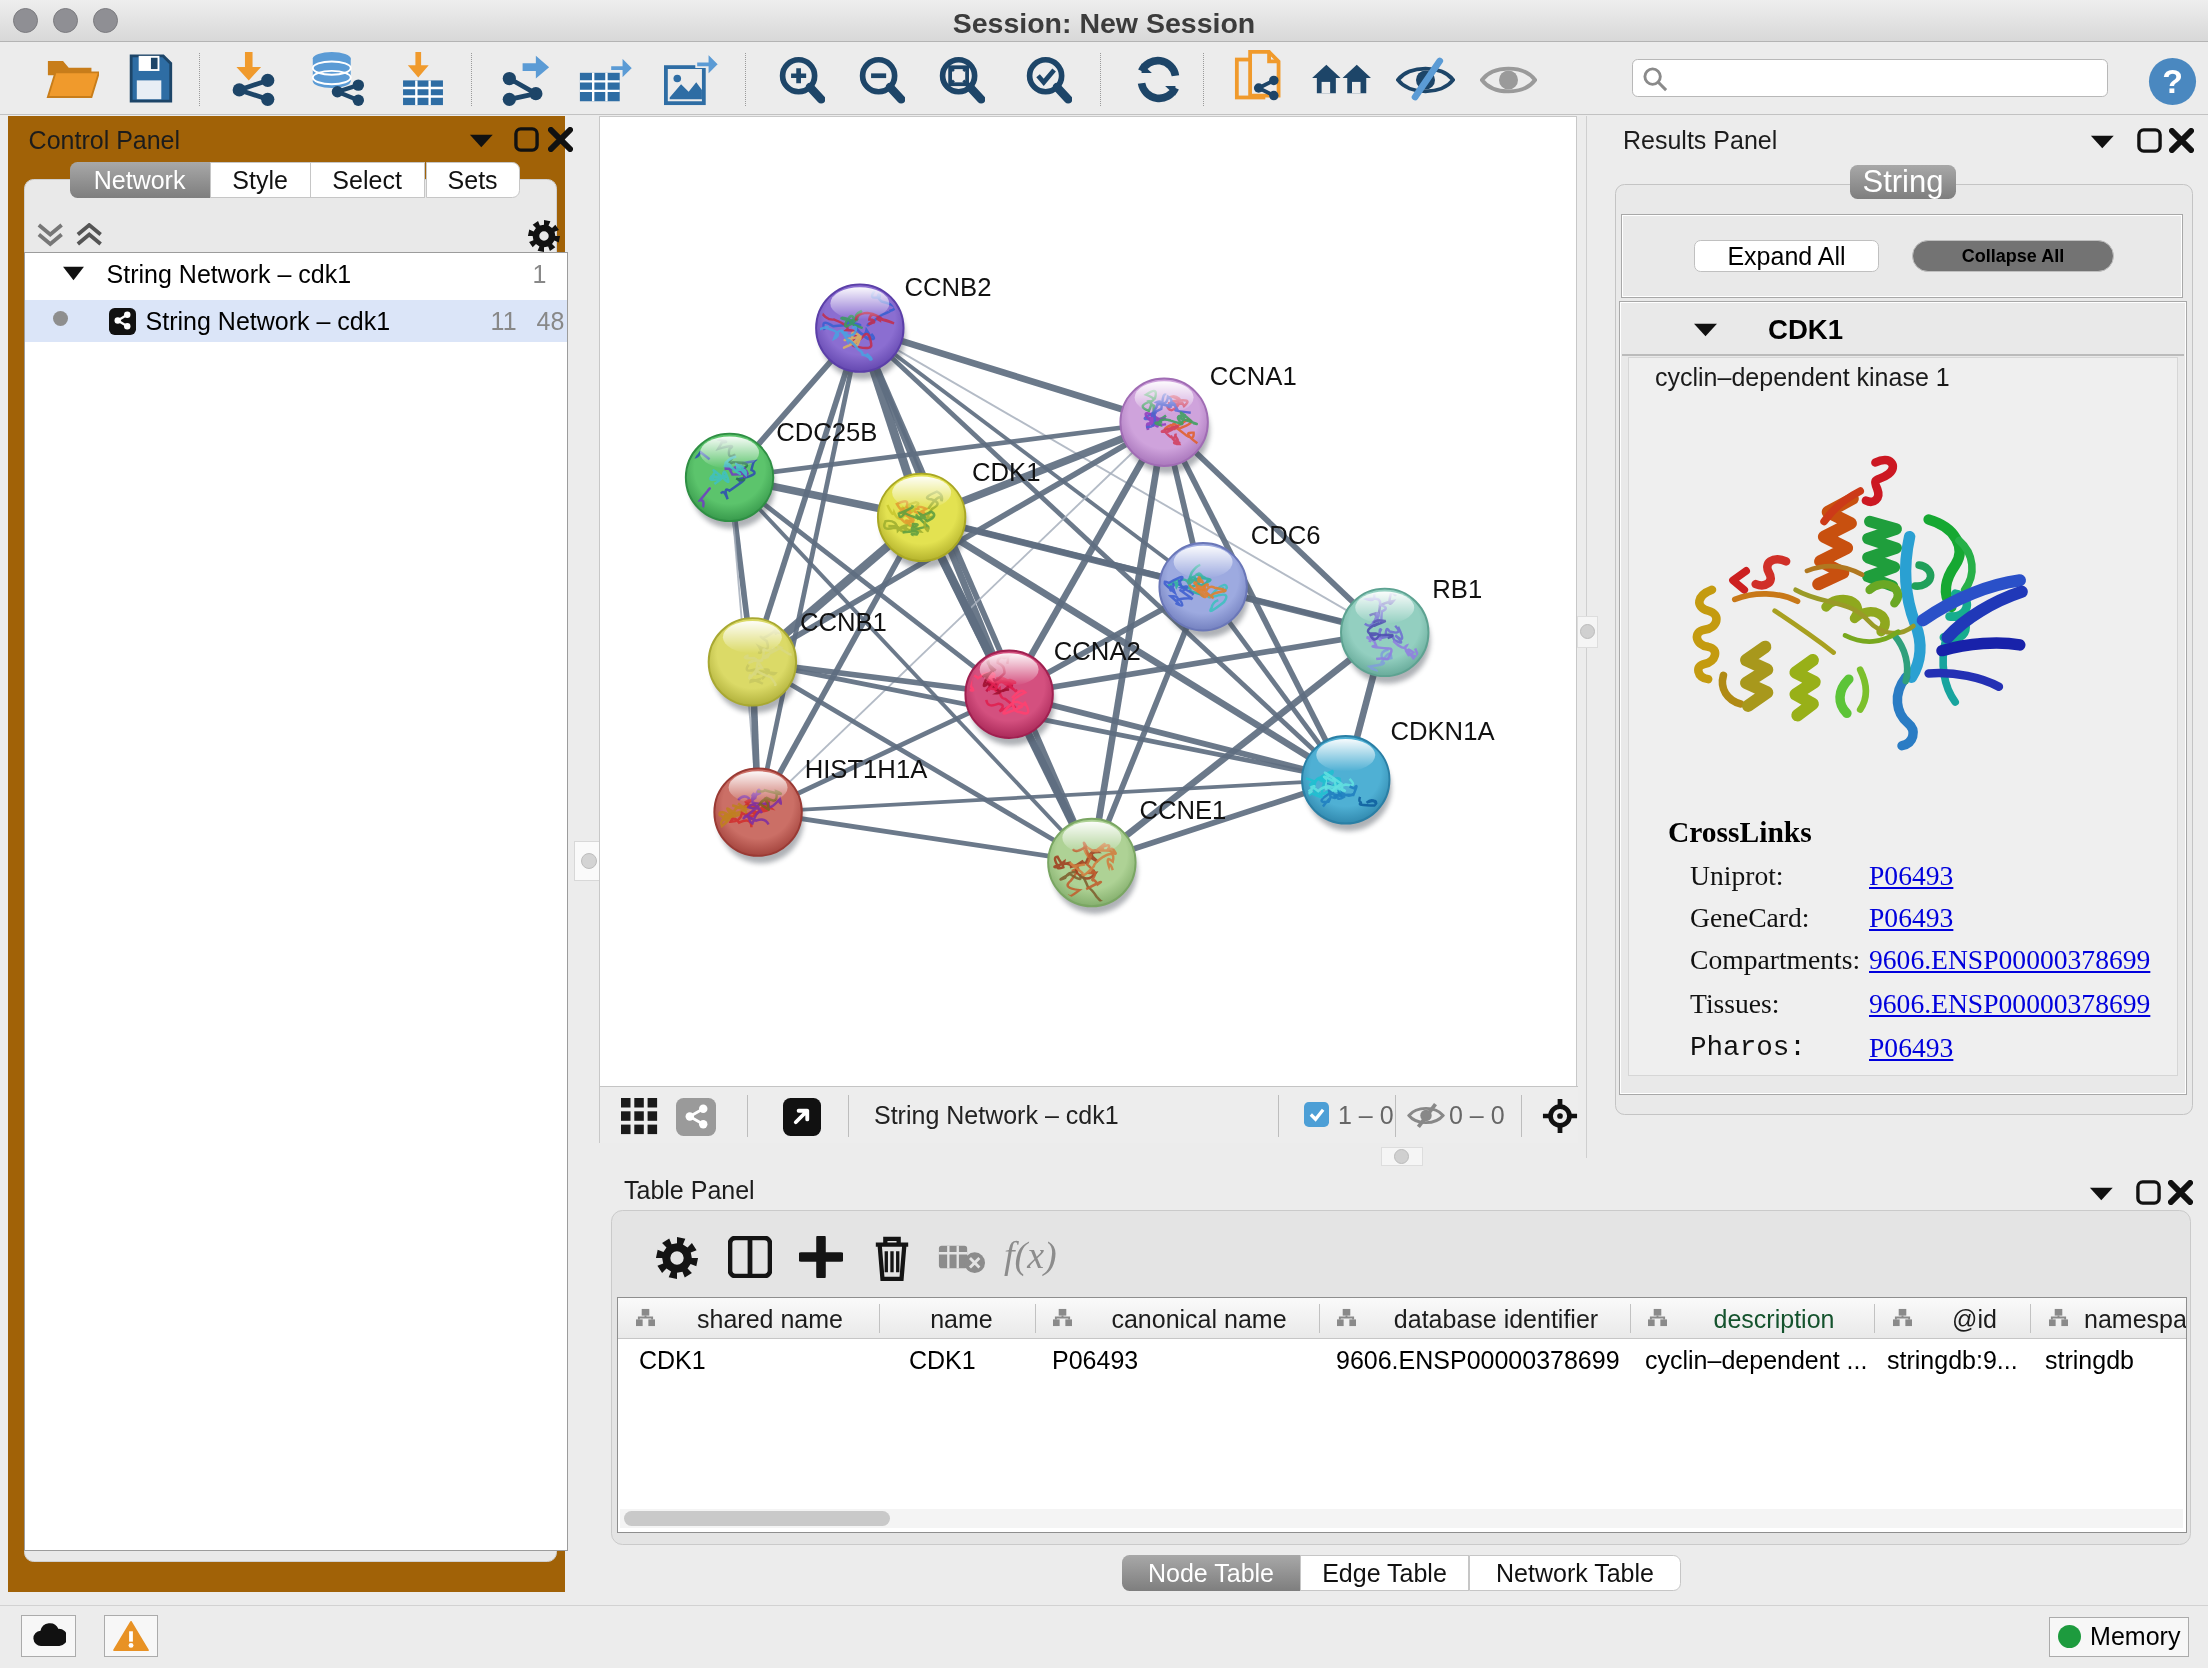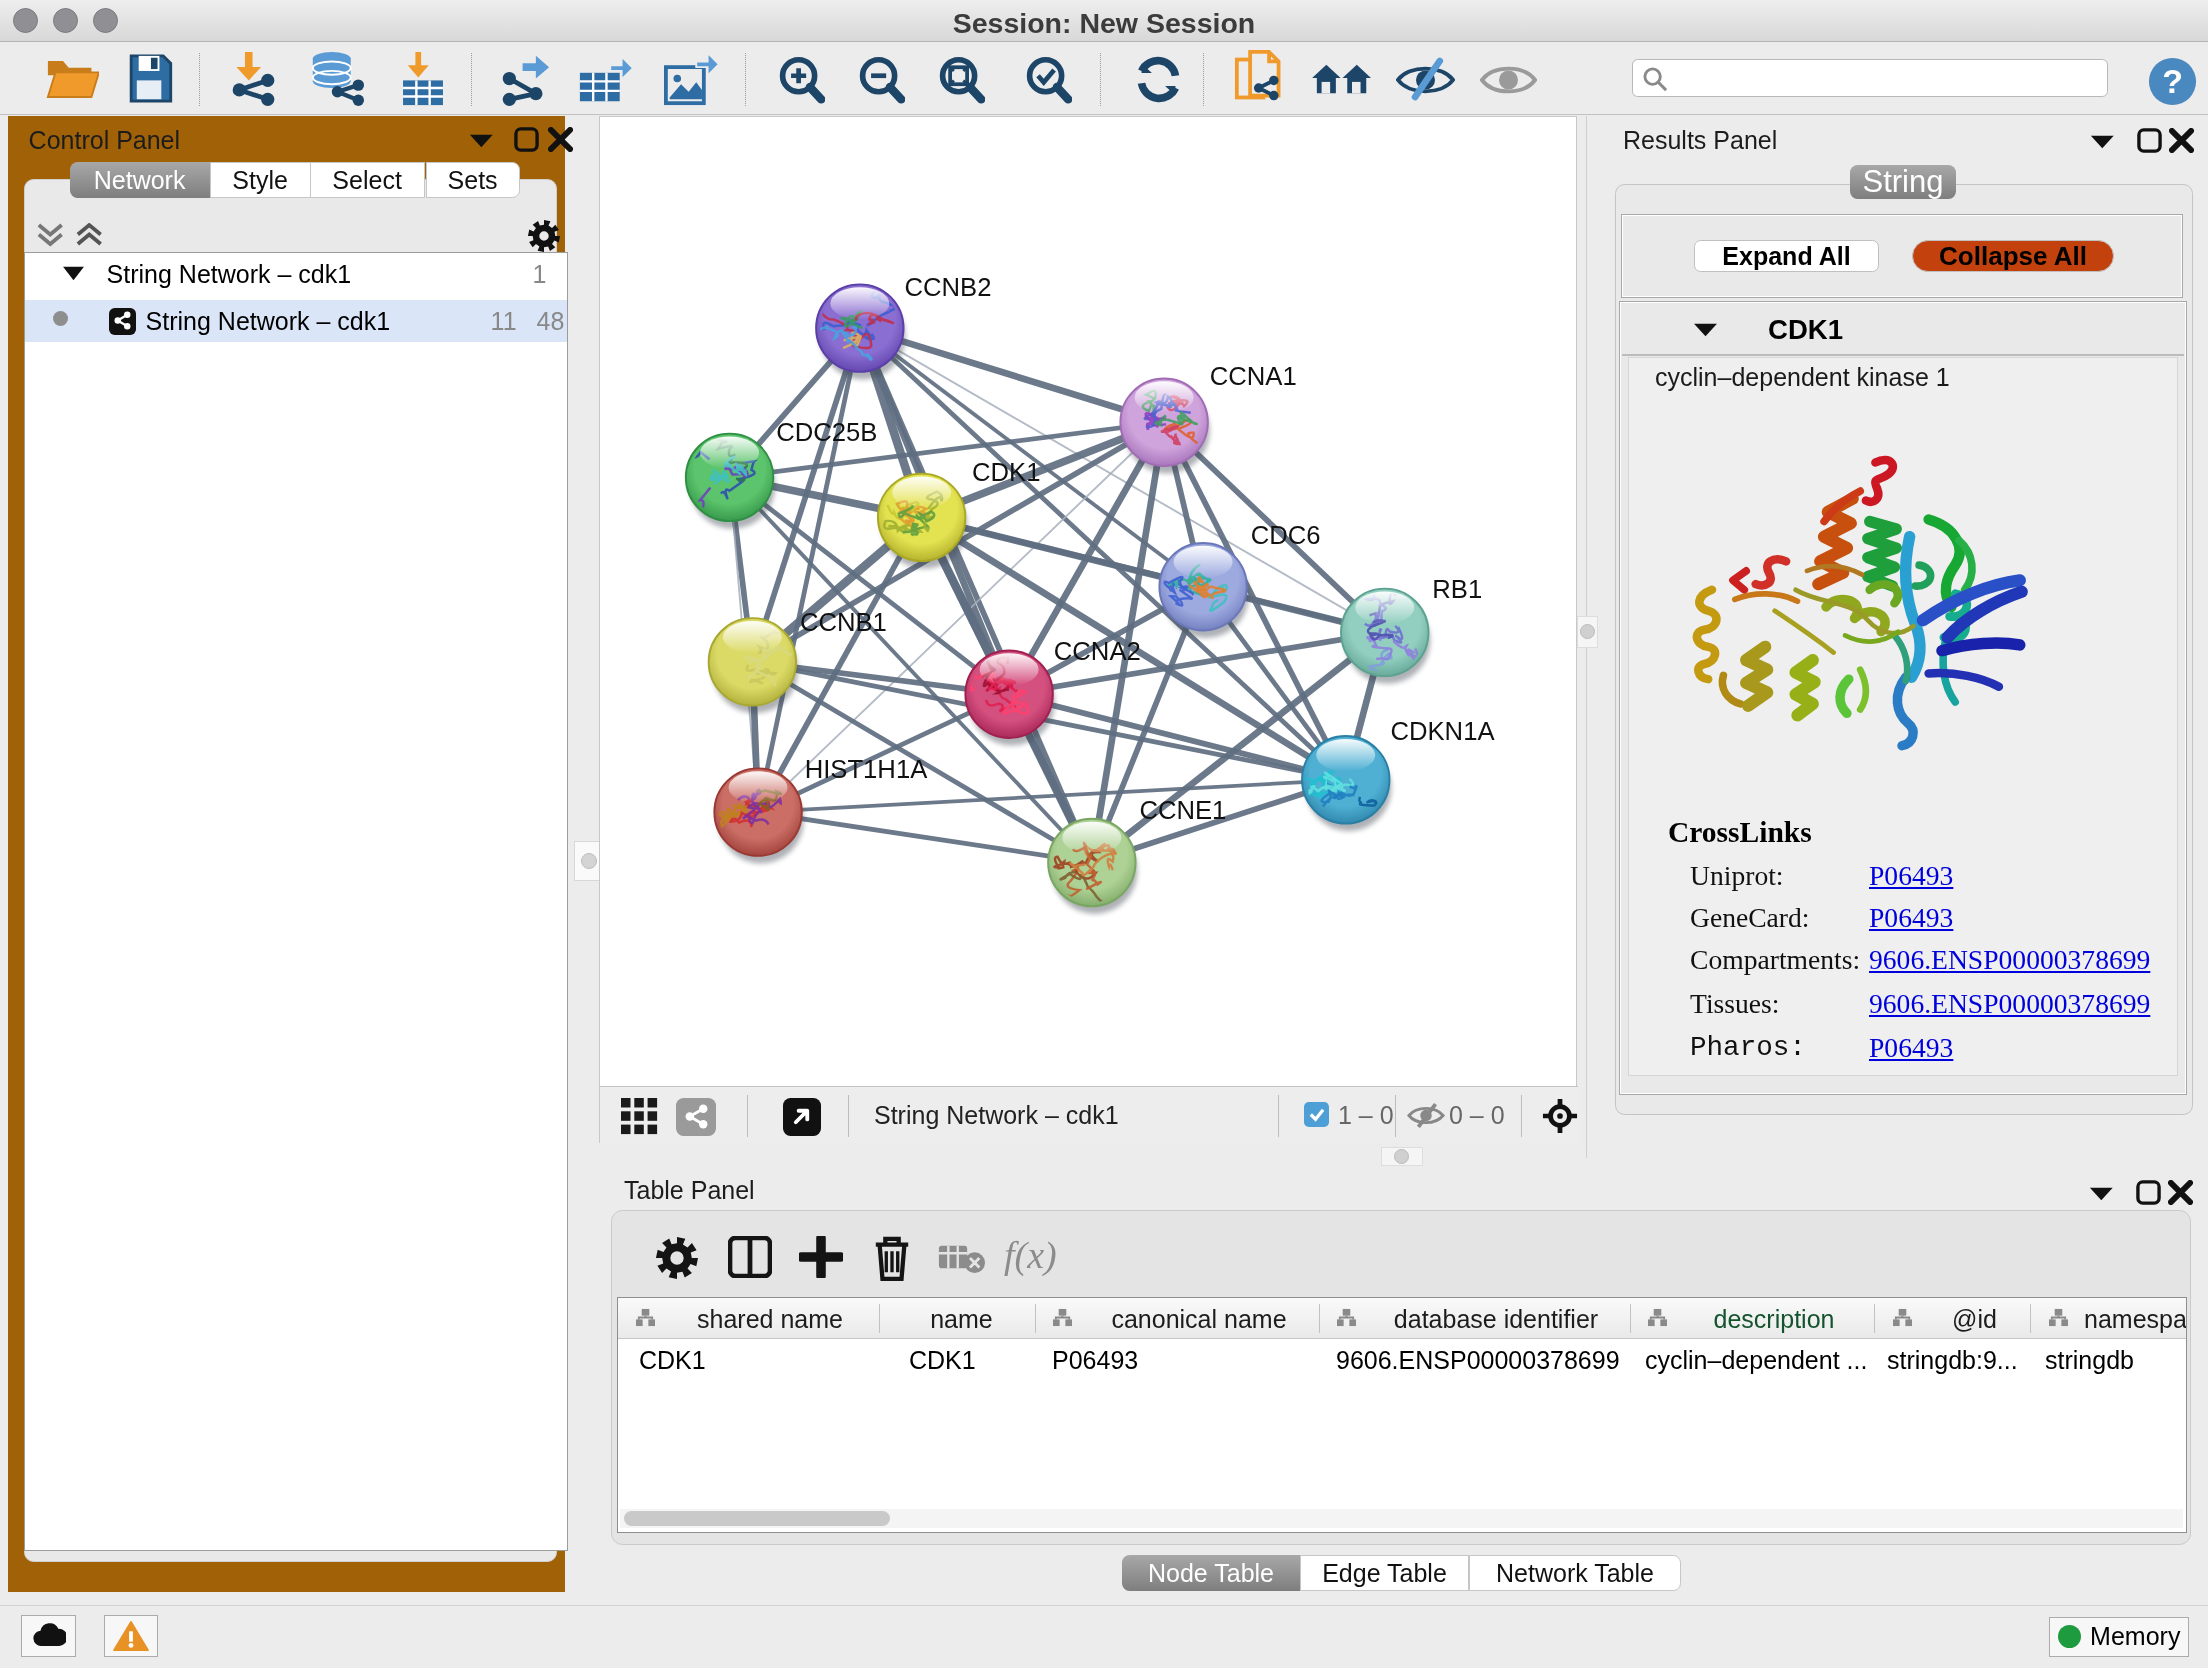--- a/index.html
+++ b/index.html
@@ -535,22 +535,22 @@
     </svg>
     <svg class="abs" style="left:550px;top:12.4px" width="25" height="25" viewBox="0 0 26 26">
       <rect x="2" y="2" width="22" height="22" rx="5" fill="none" stroke="#111" stroke-width="3.5"></rect>
     </svg>
     <svg class="abs" style="left:582px;top:12.4px" width="25" height="25" viewBox="0 0 26 26">
       <path d="M3 3 L23 23 M23 3 L3 23" stroke="#111" stroke-width="6" stroke-linecap="round"></path>
     </svg>
     <div class="abs" style="left:27.6px;top:68px;width:578px;height:931px;background:#e9e9e9;border:1px solid #c4c4c4;border-radius:9.5px"></div>
     <div class="abs seltab" style="left:263px;top:49px;width:106px;height:34px;border-radius:7.6px;display:flex;align-items:center;justify-content:center;font-size:31px">String</div>
     <div class="abs" style="left:34px;top:98px;width:562px;height:84px;border:1.9px solid #a8a8a8;box-shadow:inset 0 0 0 1px #fff"></div>
-    <div class="abs" style="left:107px;top:124px;width:185px;height:32px;background:#fff;border:1px solid #c0c0c0;border-radius:6.7px;font-size:25px;font-weight:bold;display:flex;align-items:center;justify-content:center">Expand All</div>
-    <div class="abs" style="left:325px;top:124px;width:202px;height:32px;background:#c2410c;border:1px solid #c0c0c0;border-radius:16px;font-size:26px;font-weight:bold;display:flex;align-items:center;justify-content:center">Collapse All</div>
+    <div class="abs" style="left:107px;top:124px;width:185px;height:32px;background:#fff;border:1px solid #c0c0c0;border-radius:6.7px;font-size:25px;font-weight:normal;display:flex;align-items:center;justify-content:center">Expand All</div>
+    <div class="abs" style="left:325px;top:124px;width:202px;height:32px;background:#737373;border:1px solid #c0c0c0;border-radius:16px;font-size:18px;font-weight:bold;display:flex;align-items:center;justify-content:center">Collapse All</div>
     <div class="abs" style="left:32px;top:185px;width:568px;height:794px;border:1.9px solid #a8a8a8;box-shadow:inset 0 0 0 1px #fff"></div>
     <svg class="abs" style="left:105px;top:204px" width="27" height="21" viewBox="0 0 28 22">
       <path d="M2 4 h24 l-12 13 z" fill="#111"></path>
     </svg>
     <div class="abs" style="left:181px;top:198px;font-size:27.6px;font-weight:bold">CDK1</div>
     <div class="abs" style="left:35px;top:238px;width:562px;height:1.9px;background:#bbb"></div>
     <div class="abs" style="left:41px;top:241px;width:550px;height:719px;background:#efefef;border:1px solid #d6d6d6"></div>
     <div class="abs" style="left:68px;top:247px;font-size:25px;color:#1a1a1a">cyclin–dependent kinase 1</div>
     <div class="abs" id="protein" style="left:87px;top:333px;width:361px;height:314px"><svg width="361" height="314" viewBox="0 0 380 330">
         <g fill="none" stroke-linecap="round" stroke-linejoin="round">

